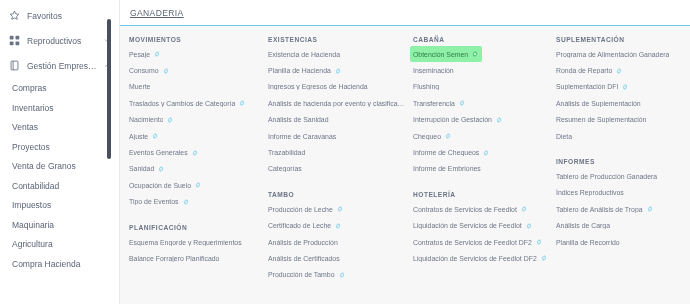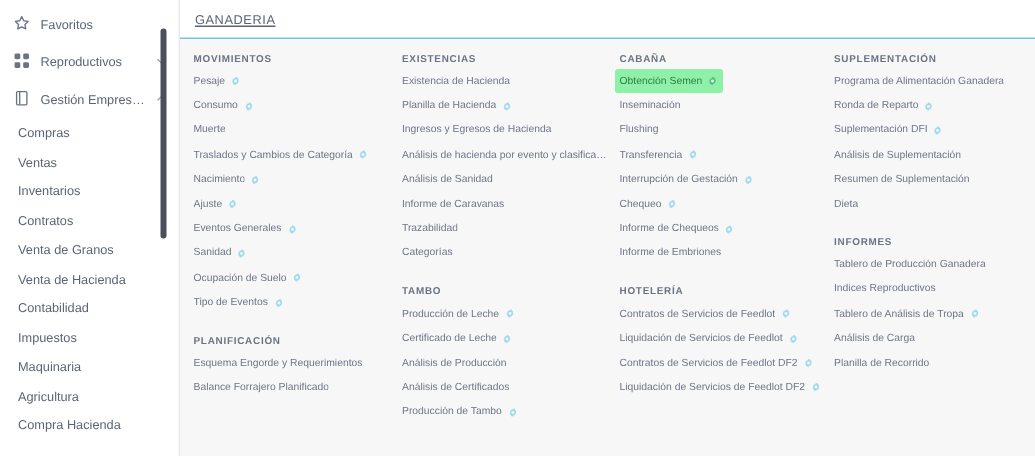--- a/index.html
+++ b/index.html
@@ -260,25 +260,24 @@
           <span class="glabel">Gestión Empresarial</span>
           <span class="chev">
             <svg viewBox="0 0 16 16" width="9" height="9" fill="none" stroke="currentColor" stroke-width="1.5" stroke-linecap="round">
               <polyline points="4,10 8,6 12,10"></polyline>
             </svg>
           </span>
         </div>
       </div>
     <div class="sb-items" id="sidebar-items">
         <div class="sb-item">Compras</div>
+        <div class="sb-item">Inventarios</div>
         <div class="sb-item">Ventas</div>
-        <div class="sb-item">Inventarios</div>
-        <div class="sb-item">Contratos</div>
+        <div class="sb-item">Proyectos</div>
         <div class="sb-item">Venta de Granos</div>
-        <div class="sb-item">Venta de Hacienda</div>
         <div class="sb-item">Contabilidad</div>
         <div class="sb-item">Impuestos</div>
         <div class="sb-item">Maquinaria</div>
         <div class="sb-item">Agricultura</div>
         <div class="sb-item">Compra Hacienda</div>
       </div>
     <div class="sb-scroll-track">
       <div class="sb-scroll-thumb"></div>
     </div>
   </div>

